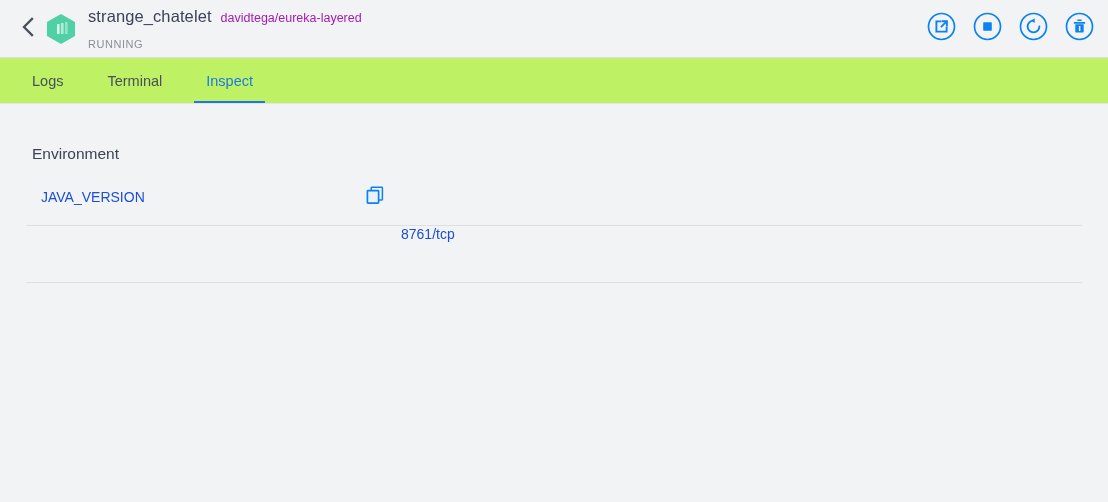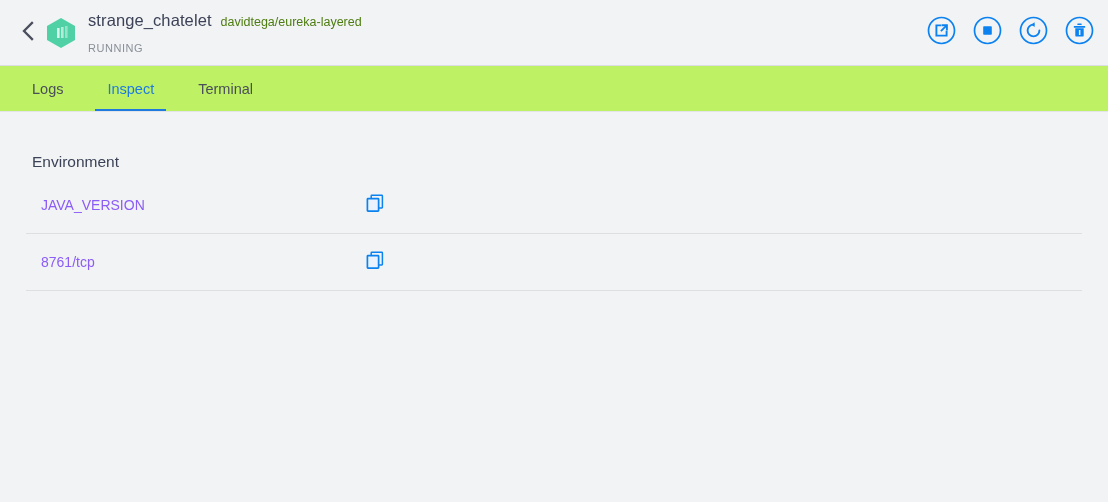--- a/index.html
+++ b/index.html
@@ -11,21 +11,21 @@
     height: 502px;
     background: #f2f3f5;
     font-family: "Liberation Sans", sans-serif;
     color: #3c4257;
     overflow: hidden;
   }
 
   
   .header {
     position: relative;
-    height: 66px;
+    height: 58px;
     box-sizing: border-box;
     background: #f2f3f5;
     border-bottom: 1px solid #dcdde1;
     display: flex;
     align-items: center;
     padding: 0 14px 0 10px;
   }
   .back-btn {
     width: 34px;
     height: 34px;
@@ -58,21 +58,21 @@
     gap: 9px;
   }
   .container-name {
     font-size: 16.5px;
     color: #3c4257;
     letter-spacing: 0.1px;
     white-space: nowrap;
   }
   .image-link {
     font-size: 12.5px;
-    color: #4d7c0f;
+    color: #a21caf;
     text-decoration: none;
     white-space: nowrap;
     cursor: pointer;
   }
   .status-text {
     font-size: 11px;
     color: #8a8f98;
     letter-spacing: 0.55px;
     margin-top: 12px;
   }
@@ -145,21 +145,21 @@
     display: flex;
     align-items: center;
     height: 57px;
     border-bottom: 1px solid #dedfe3;
     box-sizing: border-box;
   }
   .row-key {
     width: 336px;
     flex: 0 0 336px;
     font-size: 14px;
-    color: #8b5cf6;
+    color: #1d4ed8;
     padding-left: 15px;
     box-sizing: border-box;
     overflow: hidden;
     text-overflow: ellipsis;
     white-space: nowrap;
   }
   .row-value {
     flex: 1 1 auto;
     font-size: 14px;
     color: #3c4257;
@@ -175,21 +175,21 @@
   .copy-btn {
     flex: 0 0 auto;
     width: 26px;
     height: 26px;
     display: flex;
     align-items: center;
     justify-content: center;
     cursor: pointer;
     margin-right: 4px;
   }
-  .section--port .row { margin-top: 0; }
+  .section--port .row { margin-top: 0; flex-direction: column; }
 </style>
 </head>
 <body>
 
 <div class="header">
 
   <div class="back-btn">
     <span>
       <svg width="17" height="24" viewBox="0 0 17 24">
         <path d="M13 4 L5 12 L13 20" fill="none" stroke="#4a4f5e" stroke-width="2.3" stroke-linecap="square" stroke-linejoin="miter"></path>
@@ -259,25 +259,25 @@
       </span>
     </div>
 
   </div>
 </div>
 
 <div class="tabbar">
   <div class="tab">
     <span>Logs</span>
   </div>
+  <div class="tab">
+    <span>Terminal</span>
+  </div>
   <div class="tab active">
     <span>Inspect</span>
-  </div>
-  <div class="tab">
-    <span>Terminal</span>
   </div>
 </div>
 
 <div class="content">
 
   <div class="section section--environment">
     <h2 class="section-title">Environment</h2>
 
     <div class="row">
       <div class="row-key">JAVA_VERSION</div>

